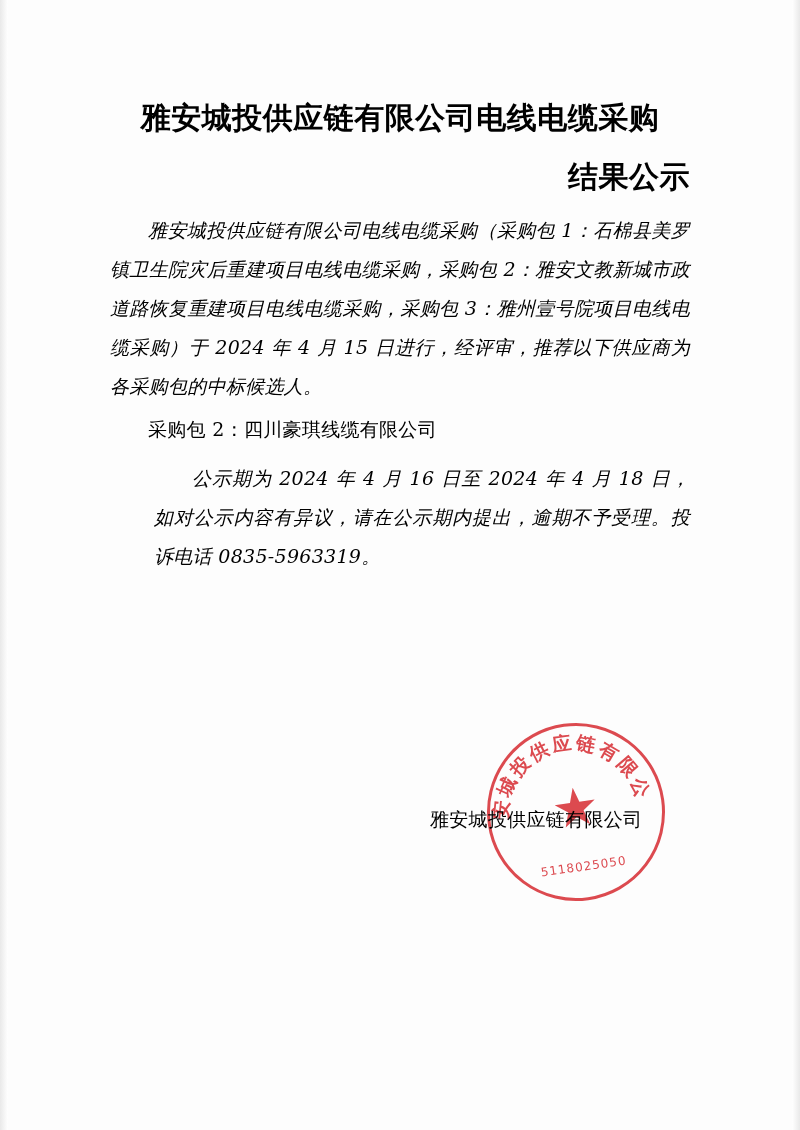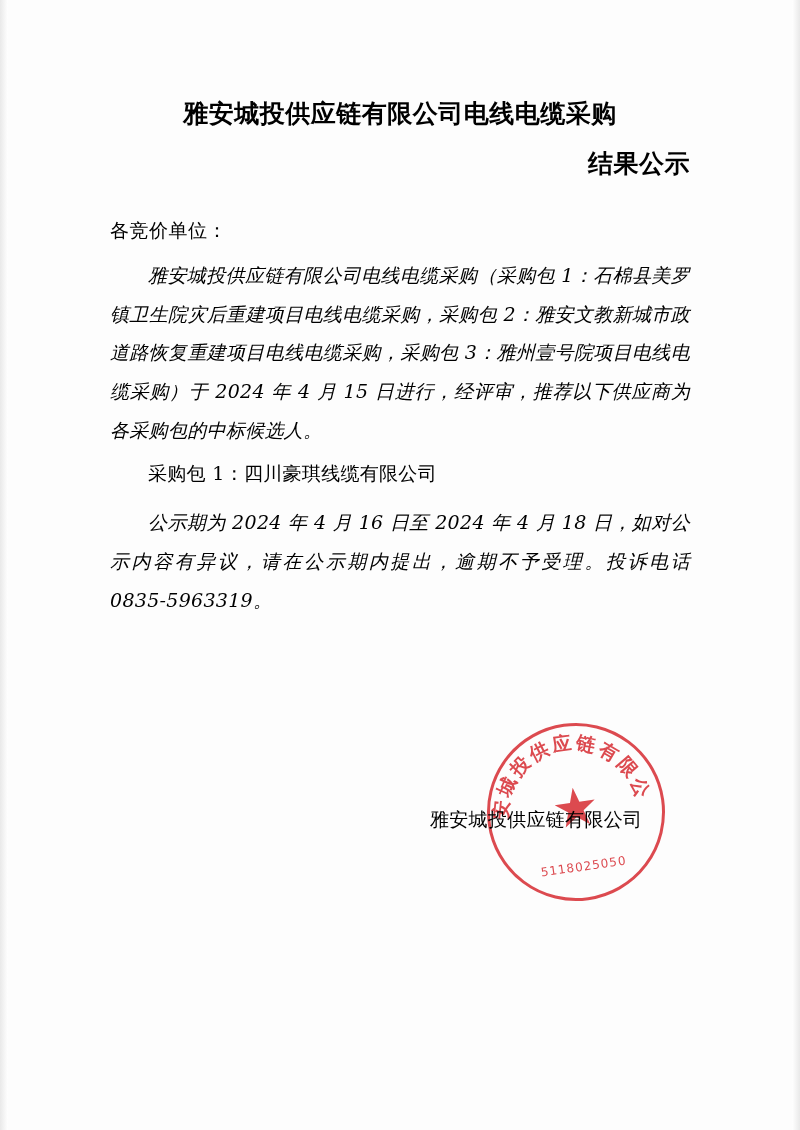--- a/index.html
+++ b/index.html
@@ -24,21 +24,21 @@
     background: #fdfdfd;
   }
   .doc-body {
     position: absolute;
     left: 110px;
     top: 92px;
     width: 580px;
   }
   .title-line {
     text-align: center;
-    font-size: 25px;
+    font-size: 30px;
     font-weight: bold;
     letter-spacing: 0.5px;
     line-height: 1.75;
     font-family: "DejaVu Serif", "Liberation Serif", serif;
   }
   .title-line.second {
     margin-top: 6px;
     text-align: right;
   }
   .salutation {
@@ -59,20 +59,21 @@
   }
   .list-item {
     margin-top: 4px;
     font-size: 19px;
     line-height: 2.05;
     text-indent: 38px;
     letter-spacing: 0.3px;
   }
   .para.notice {
     margin-top: 10px;
+    margin-left: 44px;
   }
   .signature-block {
     position: absolute;
     left: 430px;
     top: 800px;
     width: 260px;
     text-align: left;
     font-size: 19px;
     line-height: 2.1;
     letter-spacing: 0.3px;
@@ -152,25 +153,24 @@
 <div class="page">
 
   <div class="scan-edge left"></div>
   <div class="scan-edge right"></div>
 
   <div class="doc-body">
 
     <div class="title-line">雅安城投供应链有限公司电线电缆采购</div>
     <div class="title-line second">结果公示</div>
 
-    <div class="salutation">各竞价单位：</div>
 
     <div class="para">雅安城投供应链有限公司电线电缆采购（采购包 1：石棉县美罗镇卫生院灾后重建项目电线电缆采购，采购包 2：雅安文教新城市政道路恢复重建项目电线电缆采购，采购包 3：雅州壹号院项目电线电缆采购）于 2024 年 4 月 15 日进行，经评审，推荐以下供应商为各采购包的中标候选人。</div>
 
-    <div class="list-item">采购包 1：四川豪琪线缆有限公司</div>
+    <div class="list-item">采购包 2：四川豪琪线缆有限公司</div>
 
     <div class="para notice">公示期为 2024 年 4 月 16 日至 2024 年 4 月 18 日，如对公示内容有异议，请在公示期内提出，逾期不予受理。投诉电话 0835-5963319。</div>
   </div>
 
   <div class="seal">
     <div class="seal-inner">
       <svg viewBox="0 0 172 172" aria-hidden="true">
         <defs>
           <path id="sealArc" d="M 20,92 A 66,66 0 1 1 152,92" fill="none"></path>
         </defs>

